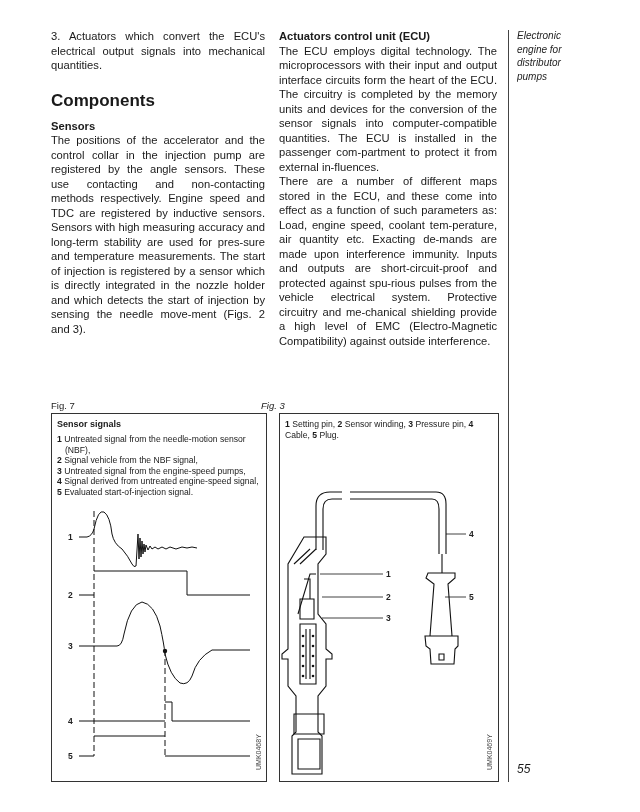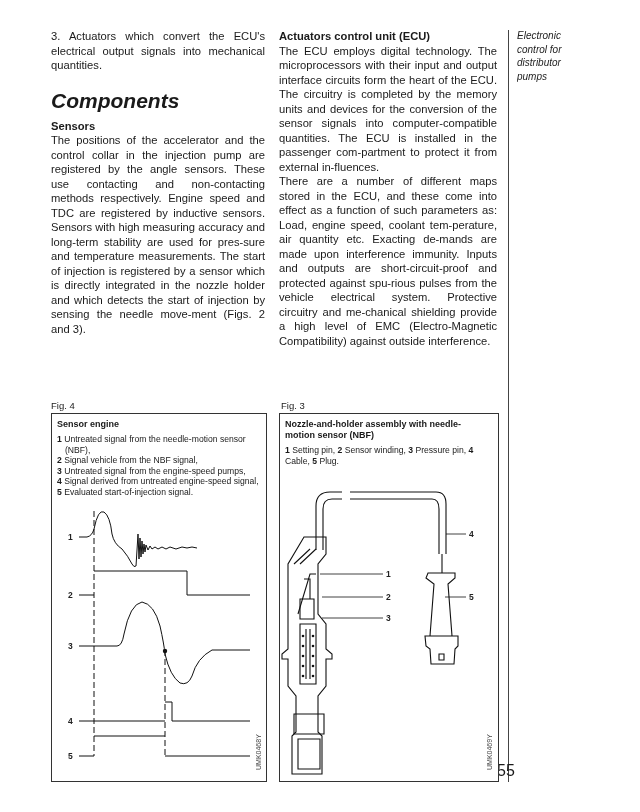--- a/index.html
+++ b/index.html
@@ -2,26 +2,26 @@
 <html><head>
 <meta charset="utf-8">
 <style>
   html, body { margin:0; padding:0; background:#ffffff; }
   body { width:640px; height:812px; position:relative; overflow:hidden;
          font-family:"Liberation Sans", sans-serif; color:#1a1a1a; }
   .col { position:absolute; font-size:11.2px; line-height:14.5px; }
   .col p { margin:0; text-align:justify; }
   #left-col { left:51px; top:29px; width:214px; }
   #mid-col { left:279px; top:29px; width:218px; }
-  .h2 { font-size:21px; font-weight:bold; margin:18px 0 8px 0; line-height:20px;font-style:italic; }
+  .h2 { font-size:17px; font-weight:bold; margin:18px 0 8px 0; line-height:20px; }
   .h3 { font-weight:bold; margin:0; }
   .vrule { position:absolute; left:508px; top:30px; width:1px; height:752px; background:#444; }
   .side-title { position:absolute; left:517px; top:29px; width:123px; font-style:italic;
                 font-size:10px; line-height:13.5px; color:#222; overflow:hidden; white-space:nowrap; }
-  .page-num { position:absolute; left:497px; top:762px; font-size:16px; }
+  .page-num { position:absolute; left:517px; top:762px; font-style:italic; font-size:12px; }
   .fig-label { position:absolute; font-size:9.5px; color:#222; }
   .fig-box { position:absolute; border:1px solid #333; background:#fff; }
   .fig-cap { position:absolute; left:5px; top:5px; font-size:8.6px; line-height:10.6px; }
   .fig-cap .t { font-weight:bold; font-size:9px; margin-bottom:4px; line-height:11px; }
   .fig-cap .it { padding-left:8px; text-indent:-8px; }
   .fig-cap b { font-weight:bold; }
   .code { position:absolute; font-size:7px; color:#444; transform:rotate(-90deg); transform-origin:left top; white-space:nowrap; }
 </style>
 </head>
 <body>
@@ -35,30 +35,30 @@
 
 <div id="mid-col" class="col">
   <div class="h3">Actuators control unit (ECU)</div>
   <p>The ECU employs digital technology. The microprocessors with their input and output interface circuits form the heart of the ECU. The circuitry is completed by the memory units and devices for the conversion of the sensor signals into computer-compatible quantities. The ECU is installed in the passenger com-partment to protect it from external in-fluences.</p>
   <p>There are a number of different maps stored in the ECU, and these come into effect as a function of such parameters as: Load, engine speed, coolant tem-perature, air quantity etc. Exacting de-mands are made upon interference immunity. Inputs and outputs are short-circuit-proof and protected against spu-rious pulses from the vehicle electrical system. Protective circuitry and me-chanical shielding provide a high level of EMC (Electro-Magnetic Compatibility) against outside interference.</p>
 </div>
 
 <div class="vrule"></div>
 <div class="side-title">
   <div>Electronic</div>
-  <div>control for</div>
+  <div>engine for</div>
   <div>distributor</div>
   <div>pumps</div>
 </div>
 <div class="page-num">55</div>
 
-<div class="fig-label" style="left:51px; top:400px;">Fig. 4</div>
+<div class="fig-label" style="left:51px; top:400px;">Fig. 7</div>
 <div class="fig-box" style="left:51px; top:413px; width:214px; height:367px;">
   <div class="fig-cap" style="width:206px;">
-    <div class="t">Sensor engine</div>
+    <div class="t">Sensor signals</div>
     <div class="it"><b>1</b> <span>Untreated signal from the needle-motion sensor (NBF),</span></div>
     <div class="it"><b>2</b> <span>Signal vehicle from the NBF signal,</span></div>
     <div class="it"><b>3</b> <span>Untreated signal from the engine-speed pumps,</span></div>
     <div class="it"><b>4</b> <span>Signal derived from untreated engine-speed signal,</span></div>
     <div class="it"><b>5</b> <span>Evaluated start-of-injection signal.</span></div>
   </div>
   <svg width="214" height="367" style="position:absolute; left:0; top:0;">
     <g font-family="Liberation Sans, sans-serif" font-size="8.5" font-weight="bold" fill="#222">
       <text x="16" y="126">1</text>
       <text x="16" y="184">2</text>
@@ -79,24 +79,23 @@
       <path d="M27,342 L42,342 M42,322 L113,322 M113,342 L198,342"></path>
 
       <path stroke-dasharray="6,3" d="M42,97 L42,342"></path>
       <path stroke-dasharray="6,3" d="M113,236 L113,342"></path>
     </g>
     <circle cx="113" cy="237" r="2.2" fill="#111"></circle>
   </svg>
   <div class="code" style="left:203px; top:356px;">UMK0468Y</div>
 </div>
 
-<div class="fig-label" style="left:281px; top:400px;">Fig. 3</div>
+<div class="fig-label" style="left:261px; top:400px;font-style:italic;">Fig. 3</div>
 <div class="fig-box" style="left:279px; top:413px; width:218px; height:367px;">
   <div class="fig-cap" style="width:205px;">
-    <div class="t">Nozzle-and-holder assembly with needle-motion sensor (NBF)</div>
     <div>
       <b>1</b> <span>Setting pin,</span>
       <b>2</b> <span>Sensor winding,</span>
       <b>3</b> <span>Pressure pin,</span>
       <b>4</b> <span>Cable,</span>
       <b>5</b> <span>Plug.</span>
     </div>
   </div>
   <svg width="218" height="367" style="position:absolute; left:0; top:0;">
     <g fill="none" stroke="#111" stroke-width="1.1">

